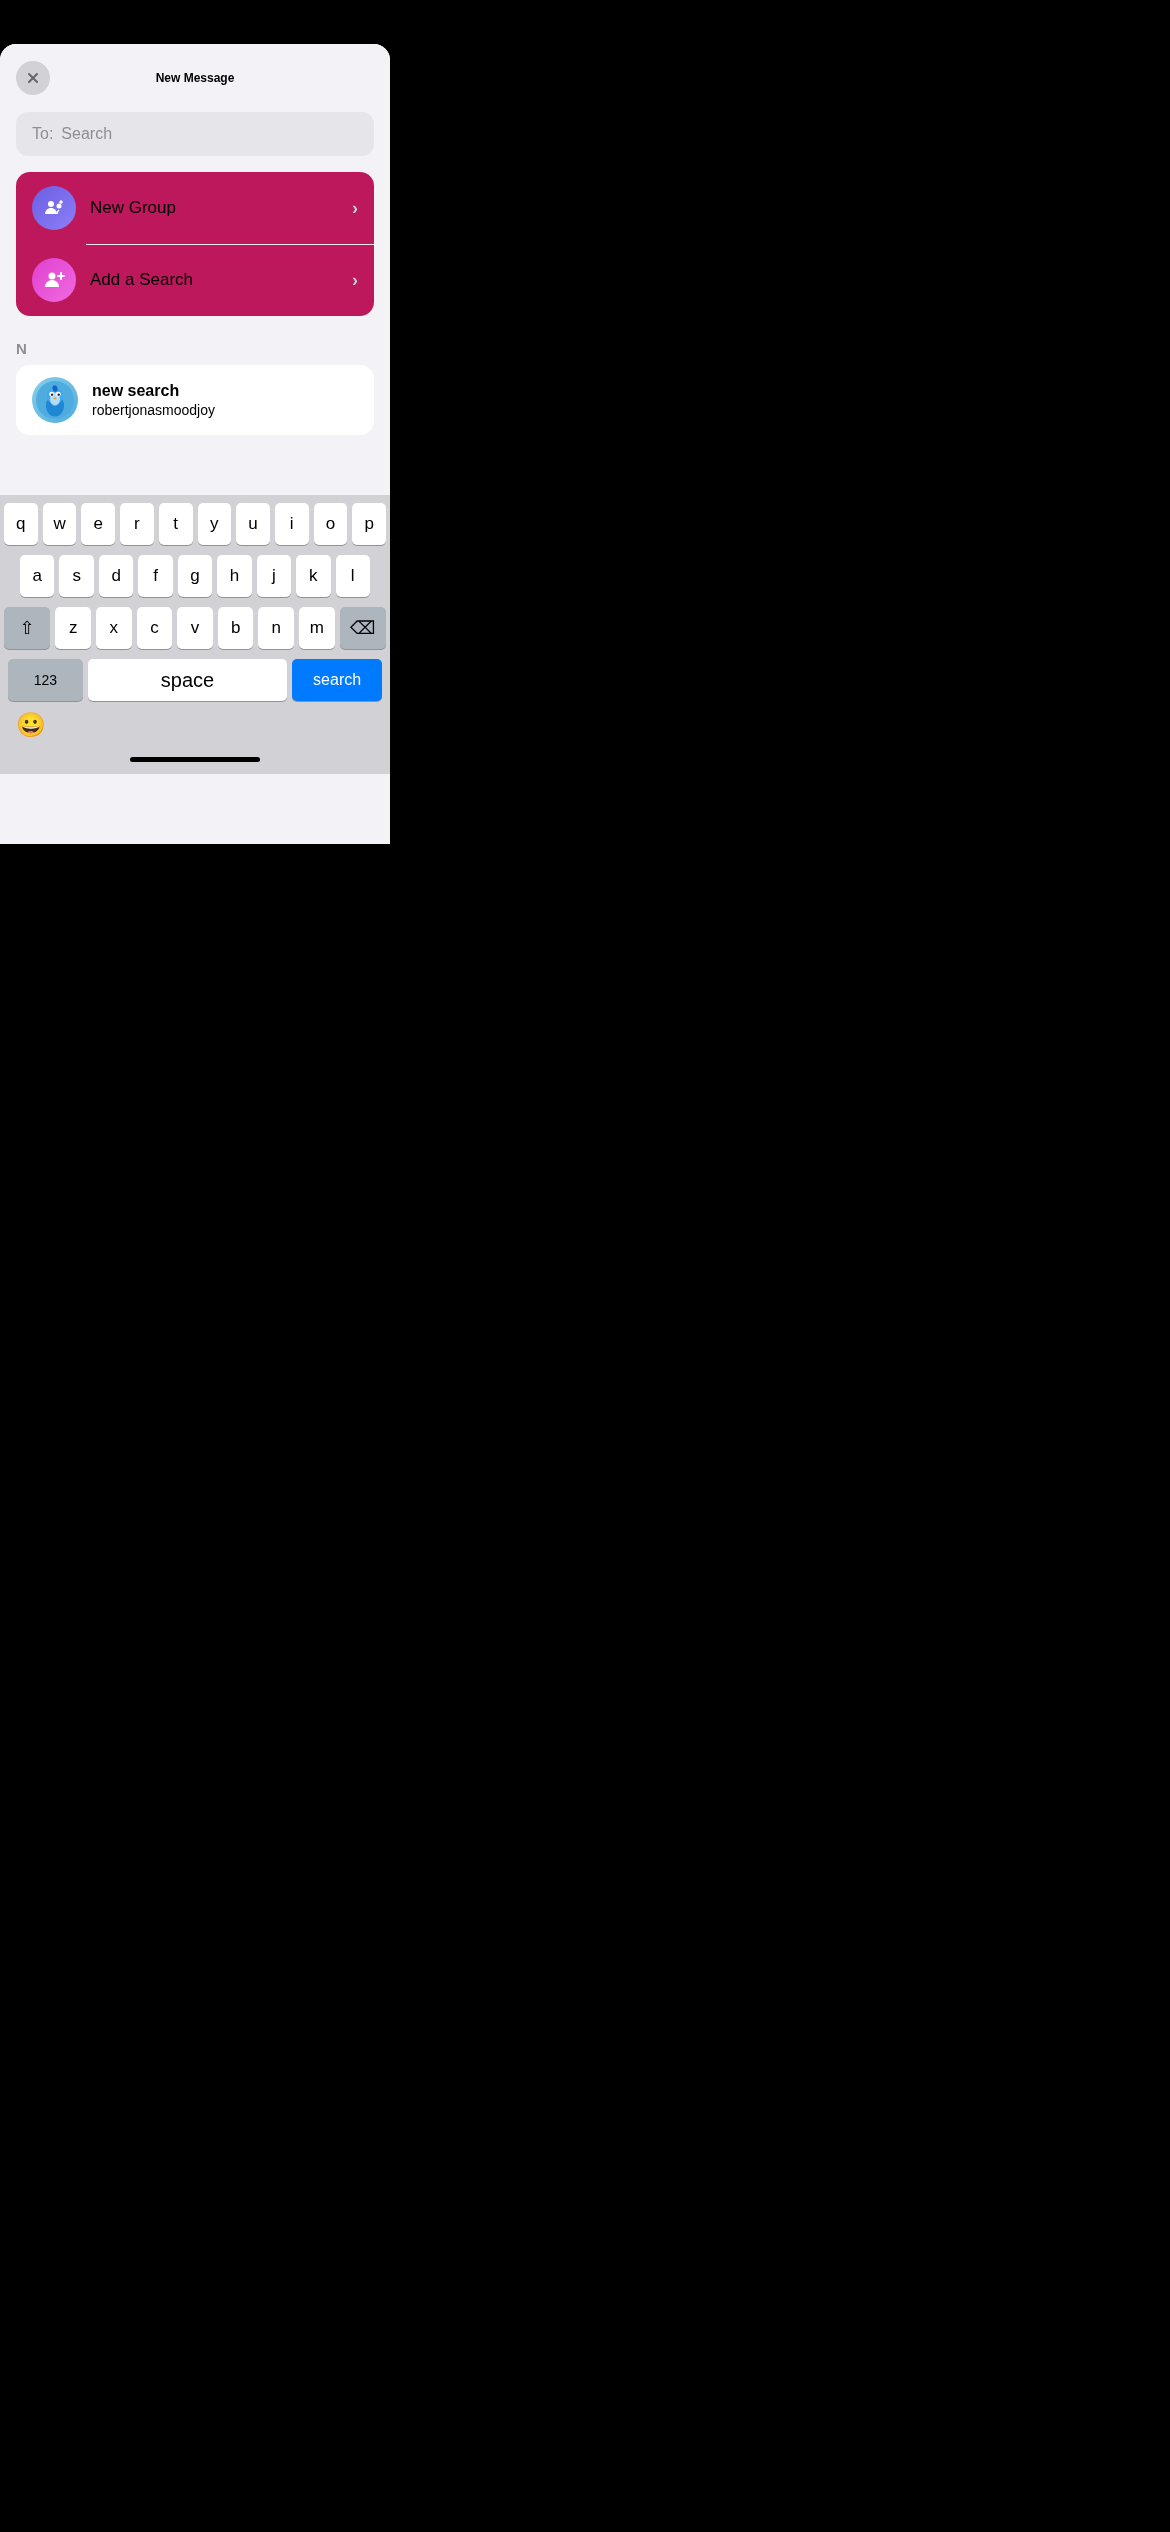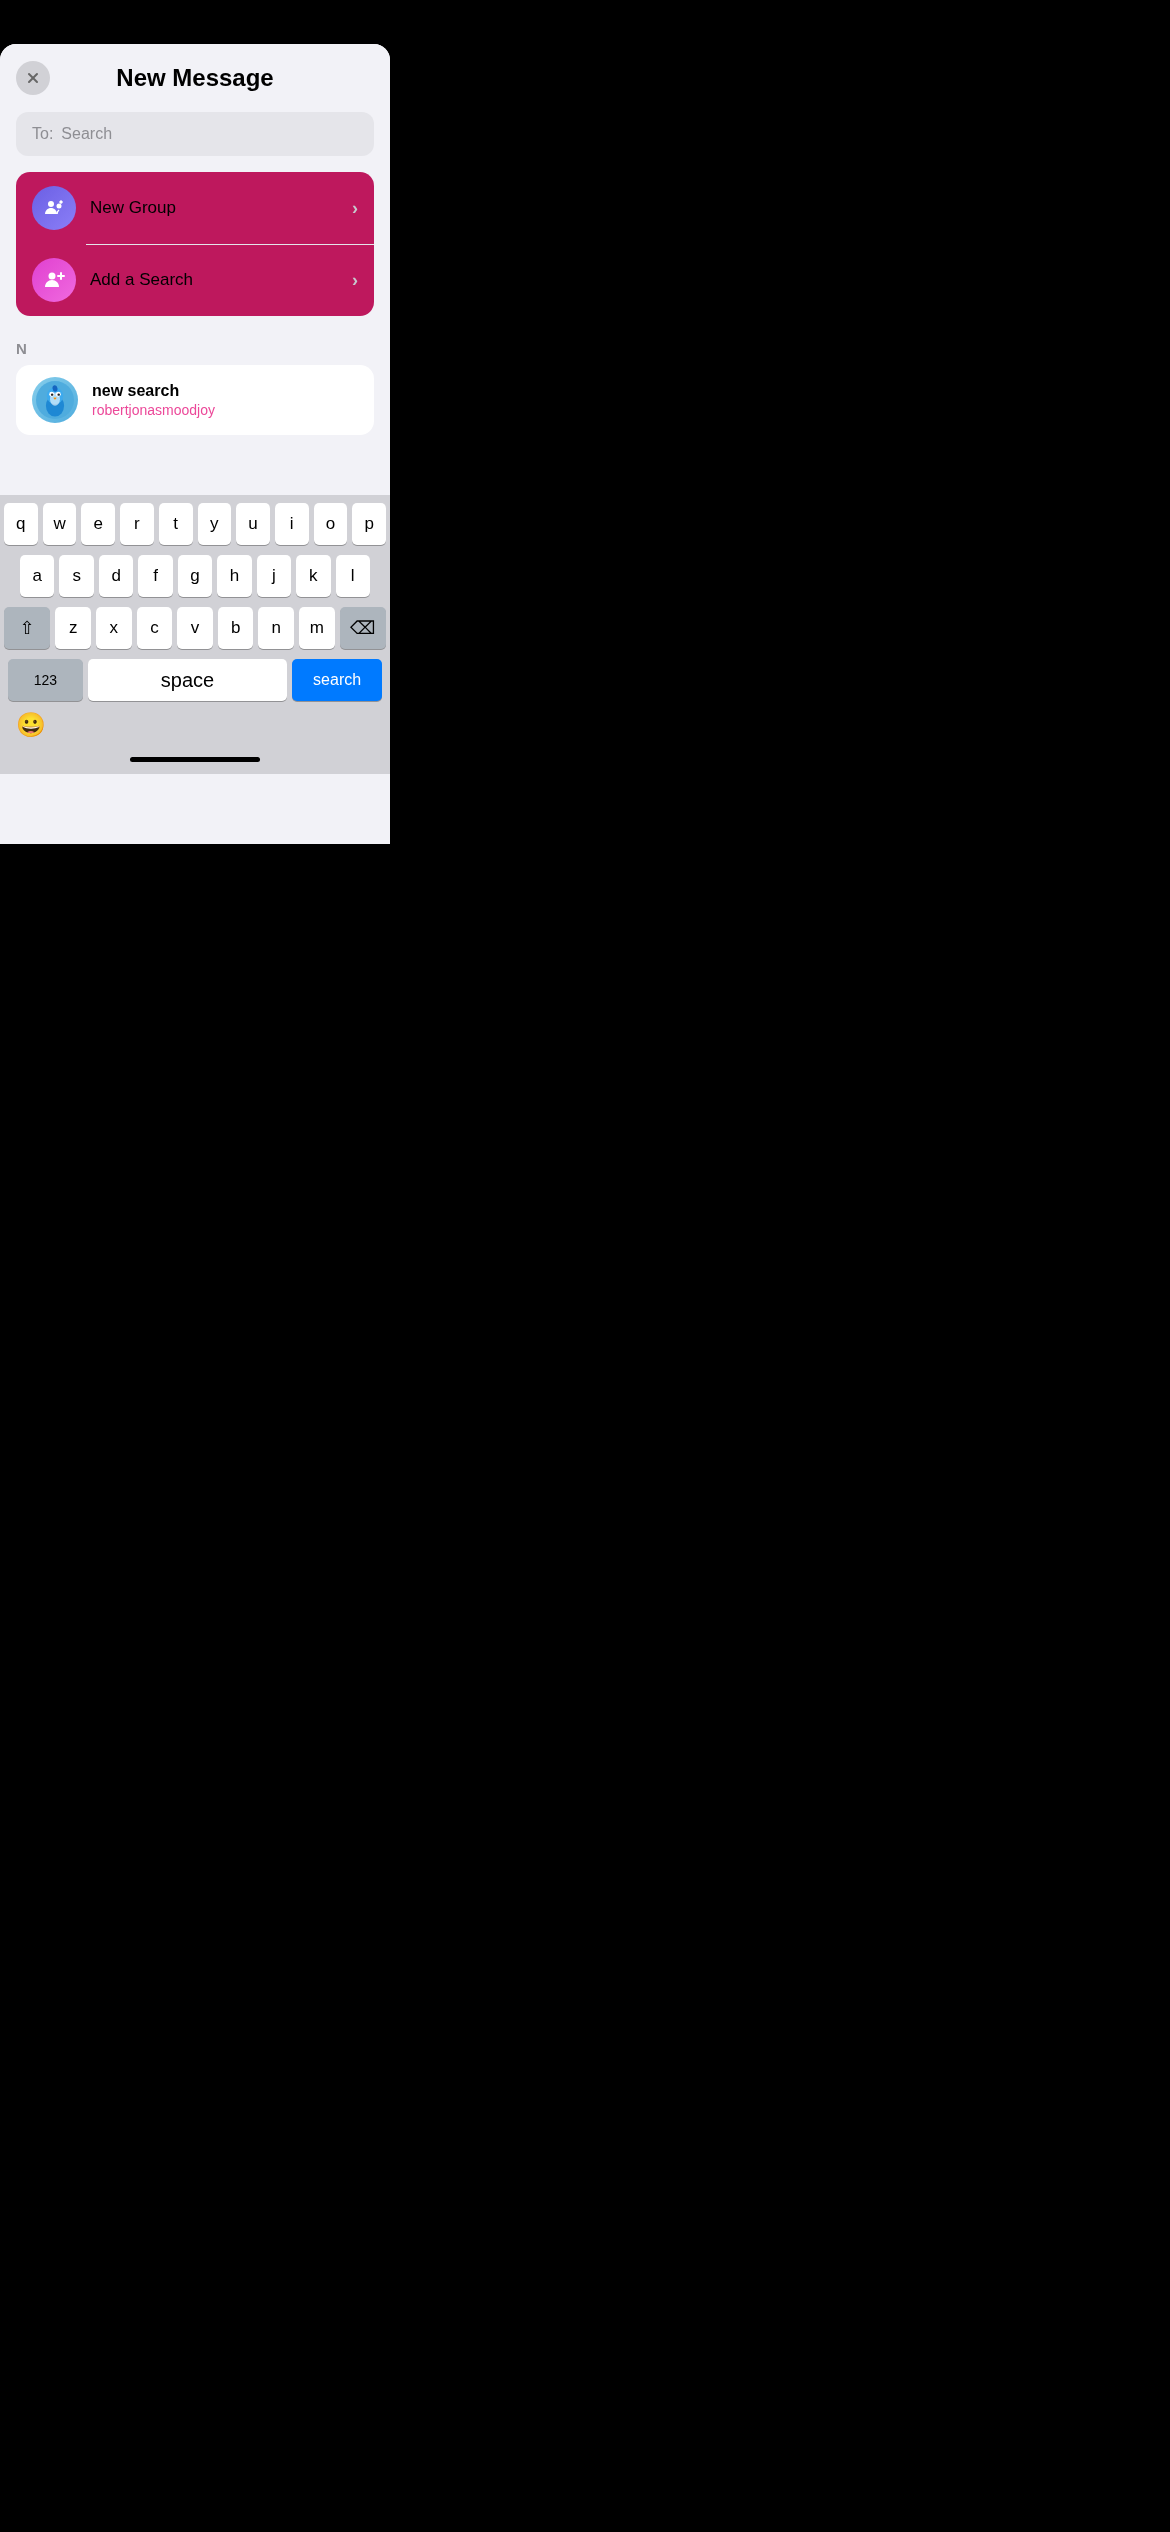--- a/index.html
+++ b/index.html
@@ -48,21 +48,21 @@
       justify-content: center;
       cursor: pointer;
     }
 
     .close-btn svg {
       width: 16px;
       height: 16px;
     }
 
     .header-title {
-      font-size: 24px;
+      font-size: 12px;
       font-weight: 700;
       color: #000;
     }
 
     
     .search-bar {
       margin: 8px 16px 16px;
       background: #e5e5ea;
       border-radius: 12px;
       display: flex;
@@ -203,21 +203,21 @@
     }
 
     .contact-name {
       font-size: 16px;
       font-weight: 600;
       color: #000;
     }
 
     .contact-username {
       font-size: 14px;
-      color: #ec4899;
+      color: #000000;
       margin-top: 2px;
     }
 
     
     .keyboard {
       background: #d1d1d6;
       padding: 8px 4px 4px;
       margin-top: 60px;
     }
 

